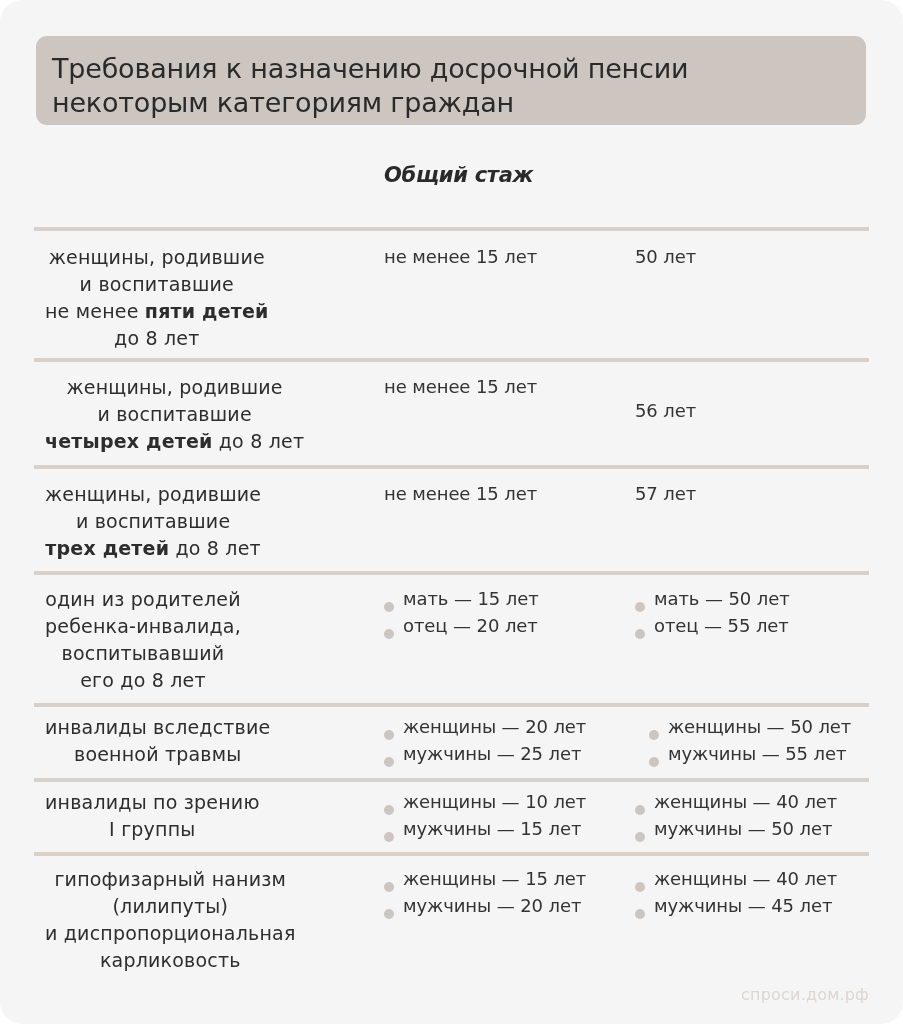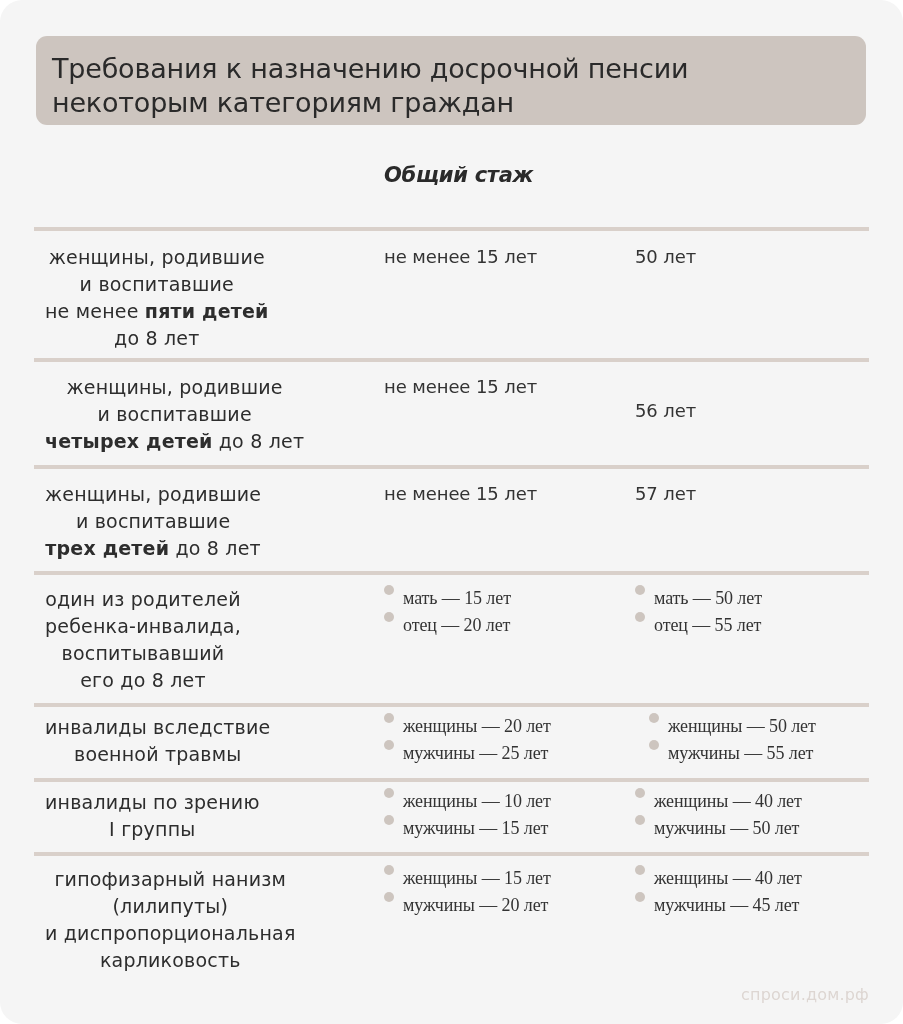--- a/index.html
+++ b/index.html
@@ -74,23 +74,22 @@
     .cell {
       position: absolute;
       font-size: 18px;
       line-height: 27px;
       color: #333333;
       white-space: nowrap;
       letter-spacing: -0.1px;
     }
     .bullet-item {
       display: flex;
-      align-items: flex-start;
+      align-items: flex-end;
       white-space: nowrap;
-      font-family: Liberation Serif, serif;
     }
     .dot {
       display: inline-block;
       width: 10px;
       height: 10px;
       border-radius: 50%;
       background: #cdc5bf;
       margin-right: 9px;
       flex: none;
     }

